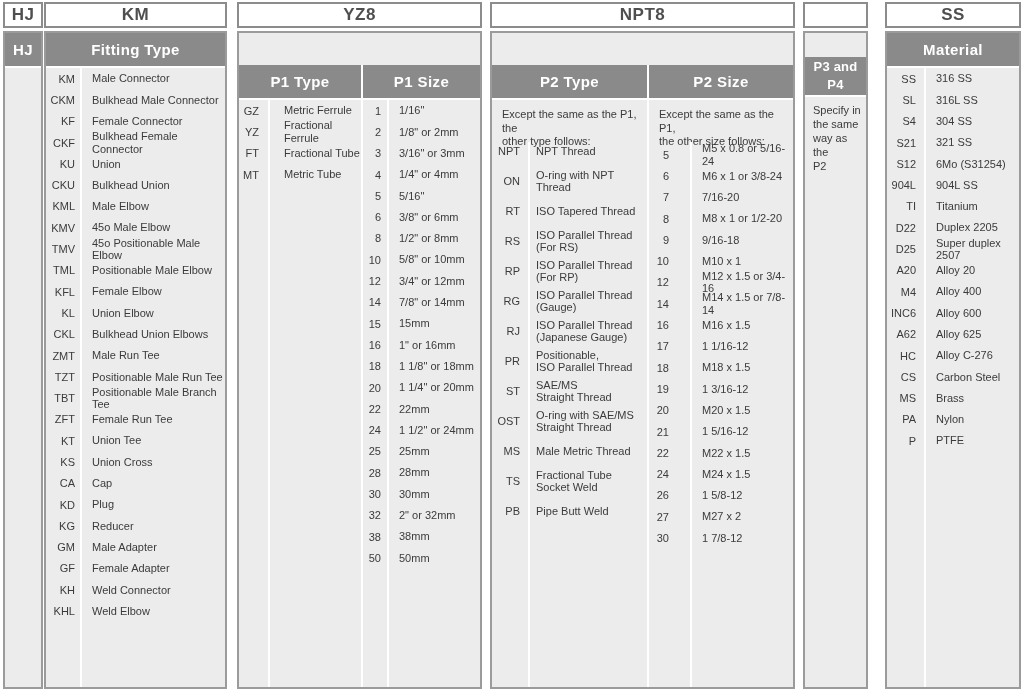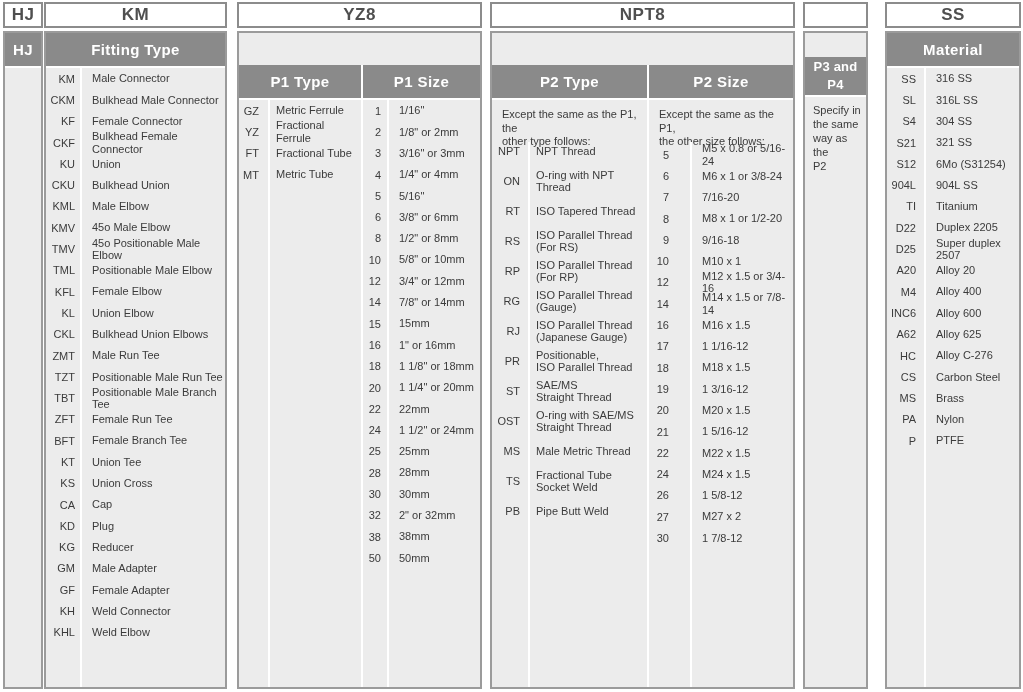--- a/index.html
+++ b/index.html
@@ -22,21 +22,21 @@
   .tbody{position:relative;flex:1;overflow:hidden;}
   .split-body{position:relative;flex:1;display:flex;overflow:hidden;}
   .sub{position:relative;box-sizing:border-box;overflow:hidden;}
   .mdiv{width:2px;background:#fff;}
   .vline{position:absolute;top:0;bottom:0;width:2px;background:#fff;}
   .vline.lower{top:42px;}
   .row{display:flex;align-items:center;height:21.3px;font-size:11px;color:#3b3b3b;}
   .row .c{text-align:right;box-sizing:border-box;flex-shrink:0;}
   .row .d{white-space:pre-line;line-height:12.5px;flex:1;}
   .km-rows .c{width:36px;padding-right:7px;}   .km-rows .d{padding-left:10px;}
-  .p1t-rows .c{width:29px;padding-right:9px;}  .p1t-rows .d{padding-left:8px;}
+  .p1t-rows .c{width:29px;padding-right:9px;}  .p1t-rows .d{padding-left:16px;}
   .p1s-rows .c{width:24px;padding-right:6px;}  .p1s-rows .d{padding-left:12px;}
   .p2t-rows .row{height:30px;}
   .p2t-rows .c{width:36px;padding-right:8px;}  .p2t-rows .d{padding-left:8px;}
   .p2s-rows{margin-top:8px;}
   .p2s-rows .c{width:30px;padding-right:10px;} .p2s-rows .d{padding-left:23px;}
   .ss-rows .c{width:37px;padding-right:8px;}   .ss-rows .d{padding-left:12px;}
   .note{height:28px;padding:8px 4px 0 10px;font-size:11px;line-height:13.5px;
         color:#3b3b3b;white-space:pre-line;}
   .p3p4-text{padding:6px 2px 0 8px;font-size:11px;line-height:14px;color:#3b3b3b;
              white-space:pre-line;}
@@ -140,24 +140,20 @@
           <div class="row">
             <div class="c">TBT</div>
             <div class="d">Positionable Male Branch Tee</div>
           </div>
 
           <div class="row">
             <div class="c">ZFT</div>
             <div class="d">Female Run Tee</div>
           </div>
 
-          <div class="row">
-            <div class="c">BFT</div>
-            <div class="d">Female Branch Tee</div>
-          </div>
 
           <div class="row">
             <div class="c">KT</div>
             <div class="d">Union Tee</div>
           </div>
 
           <div class="row">
             <div class="c">KS</div>
             <div class="d">Union Cross</div>
           </div>

